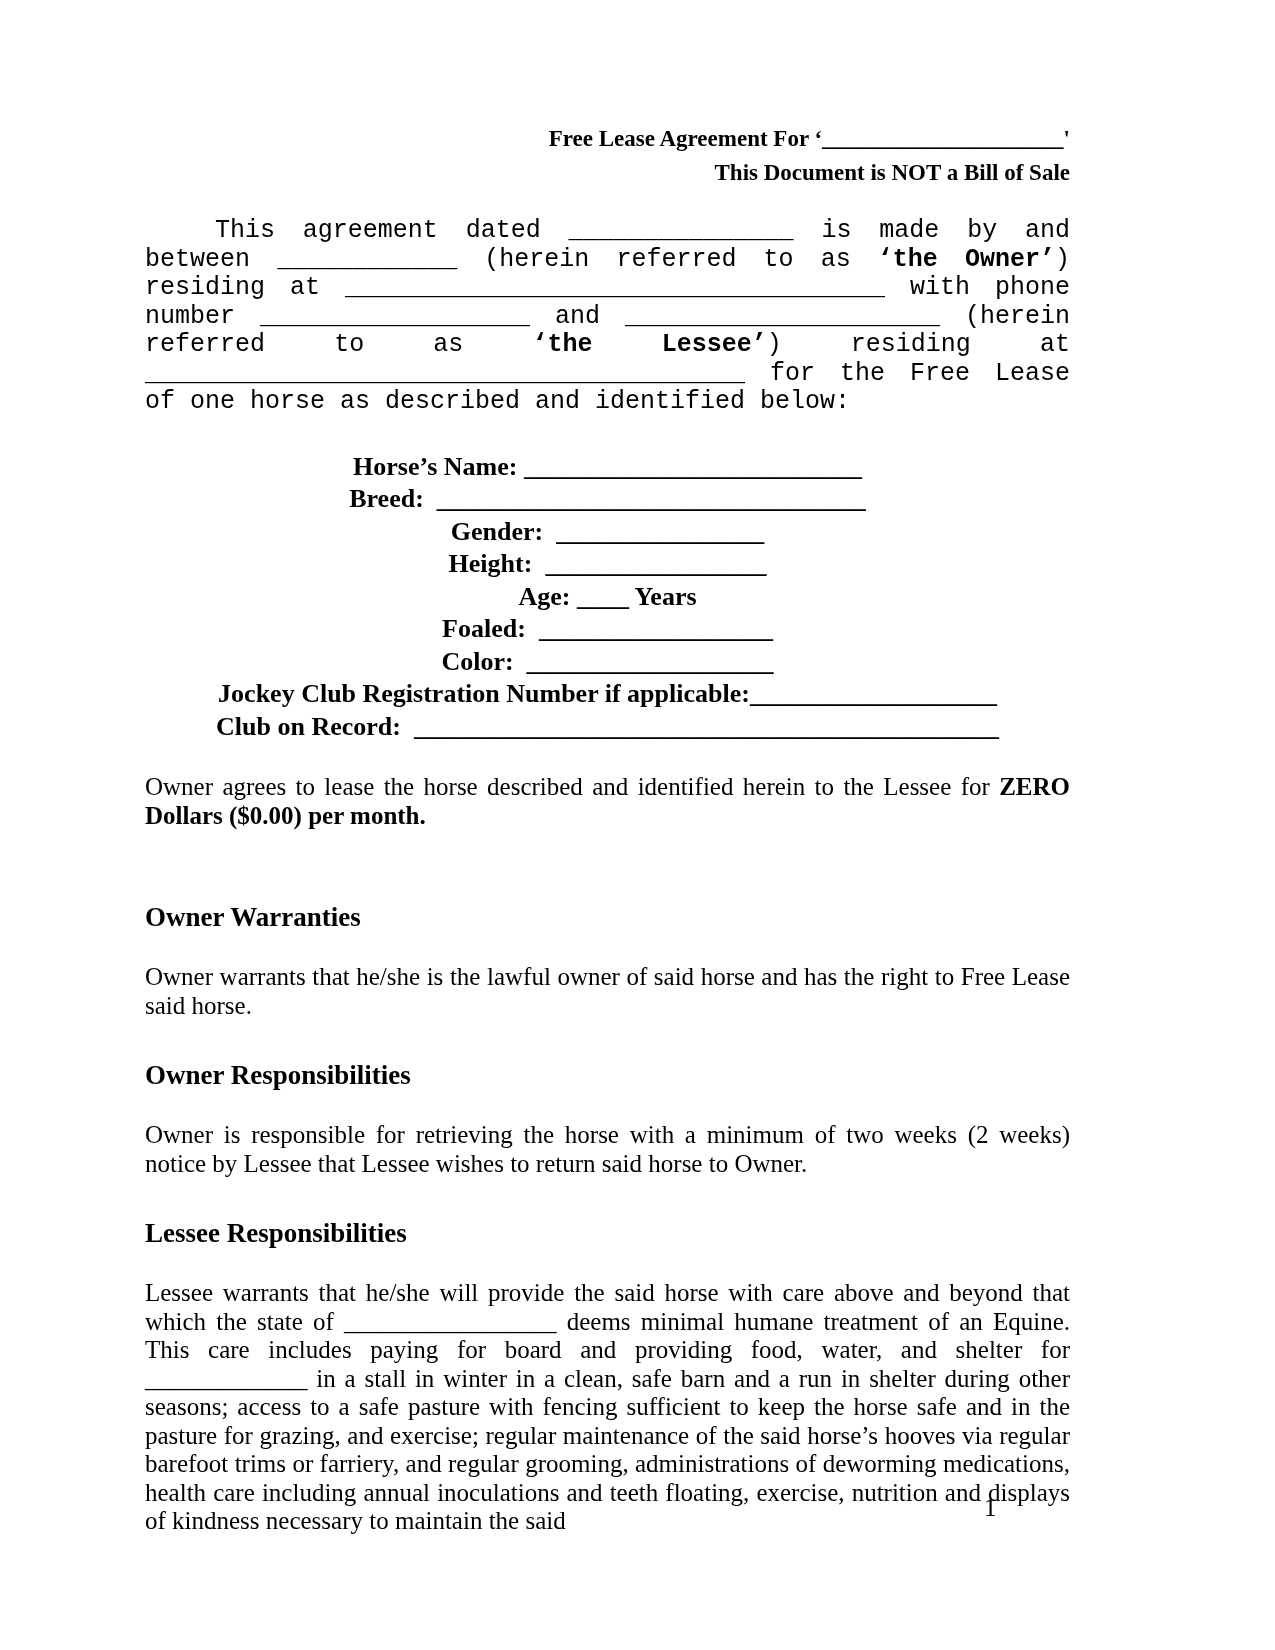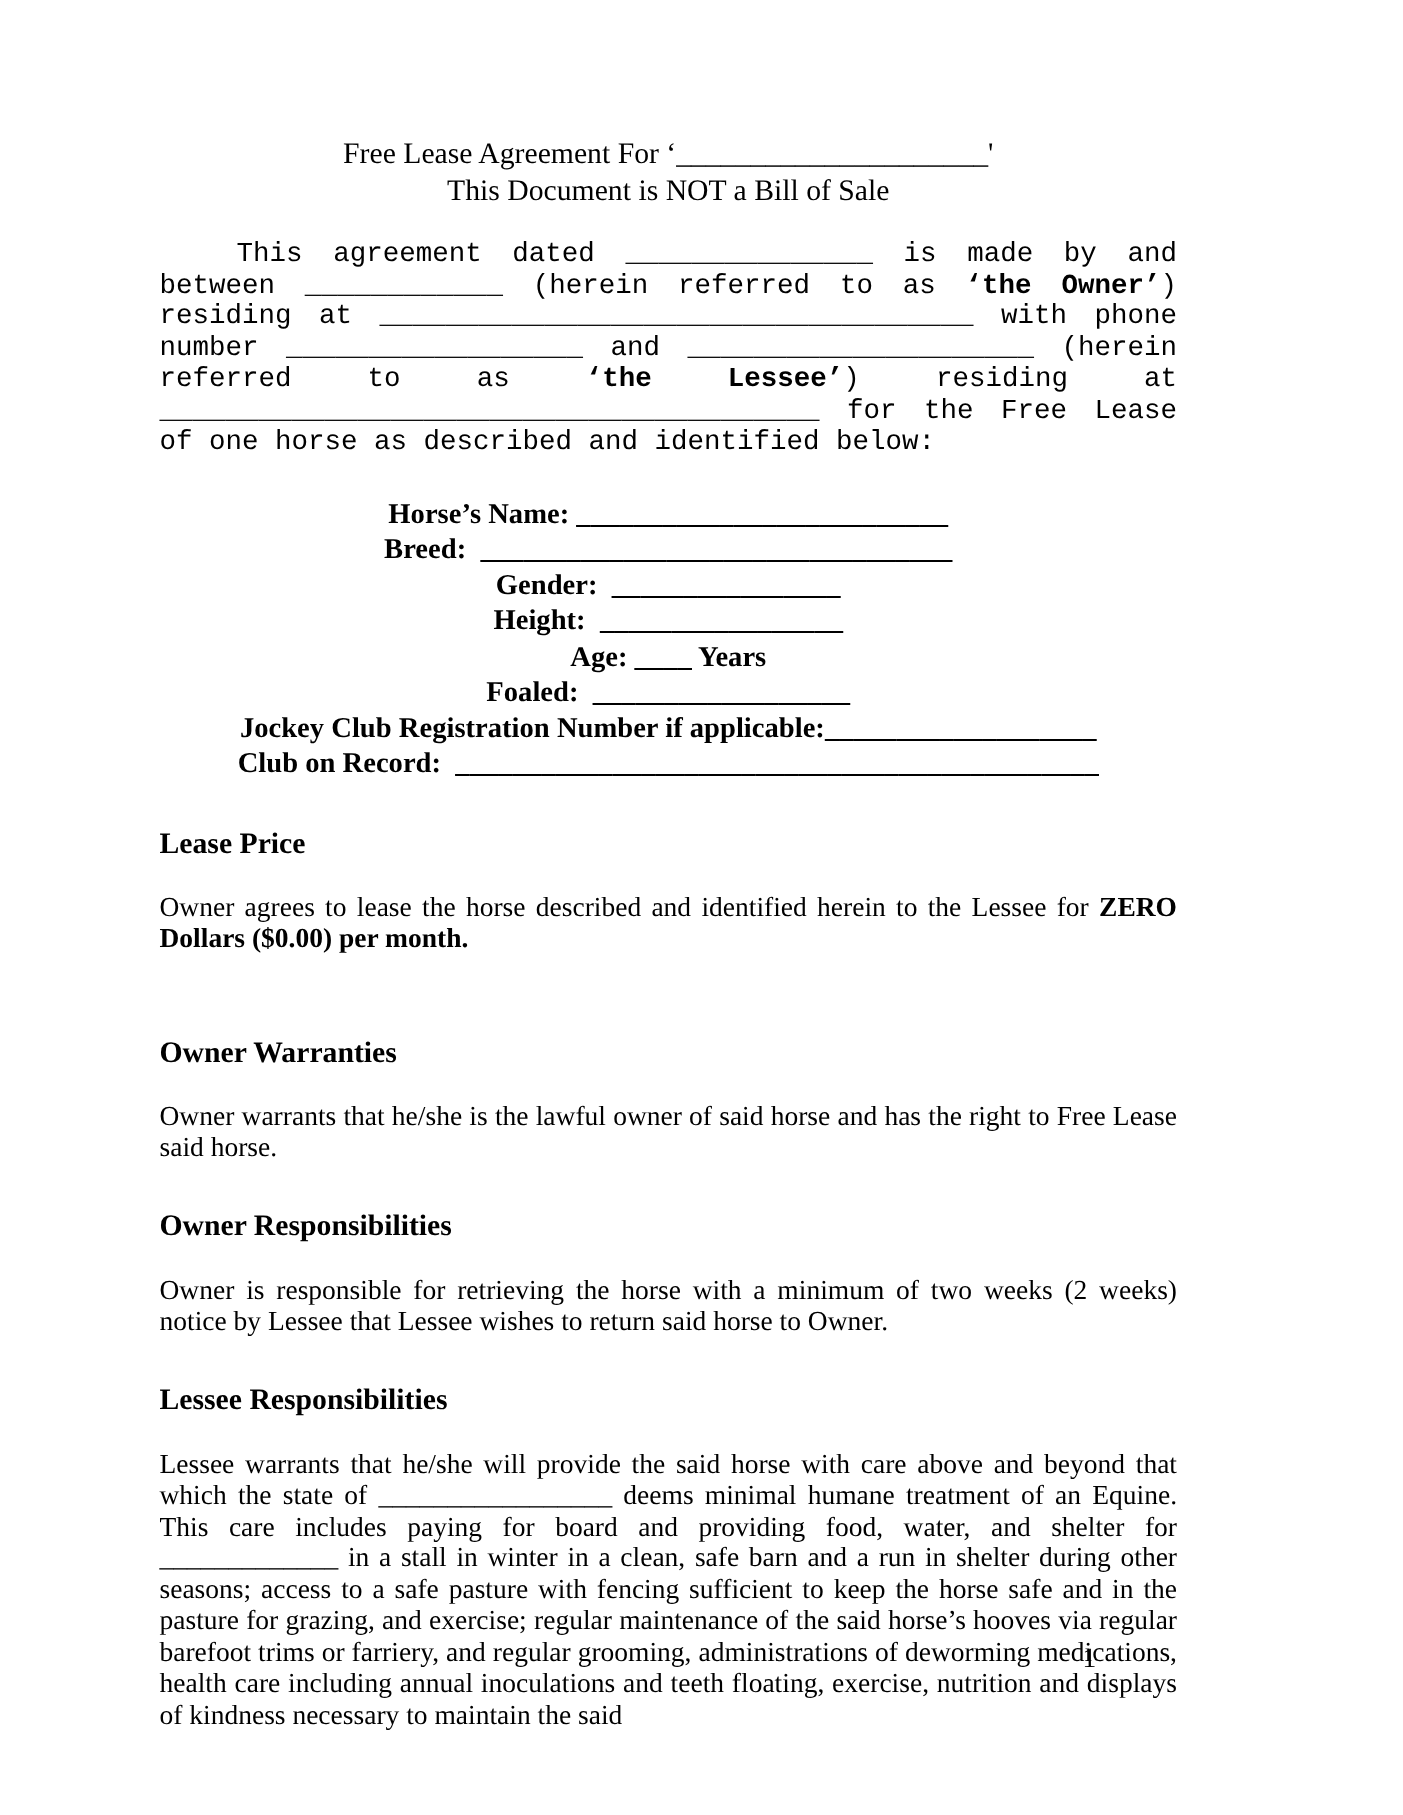--- a/index.html
+++ b/index.html
@@ -13,23 +13,23 @@
   }
   .page {
     position: relative;
     width: 1275px;
     height: 1650px;
     padding: 122px 205px 0 145px;
     background: #ffffff;
     overflow: hidden;
   }
   .doc-title {
-    text-align: center;
-    font-weight: normal;
-    font-size: 27px;
+    text-align: right;
+    font-weight: bold;
+    font-size: 23px;
     line-height: 34px;
   }
   .body-para {
     font-size: 25px;
     line-height: 28.5px;
     text-align: justify;
     margin-top: 30px;
   }
   .intro {
     text-indent: 70px;
@@ -72,26 +72,26 @@
 
   <p class="body-para intro"><span>This agreement dated </span><span class="blank-seg">_______________</span><span> is made by and between </span><span class="blank-seg">____________</span><span> (herein referred to as </span><span class="b">‘the Owner’</span><span>) residing at </span><span class="blank-seg">____________________________________</span><span> with phone number </span><span class="blank-seg">__________________</span><span> and </span><span class="blank-seg">_____________________</span><span> (herein referred to as </span><span class="b">‘the Lessee’</span><span>) residing at </span><span class="blank-seg">________________________________________</span><span> for the Free Lease of one horse as described and identified below:</span></p>
 
   <div class="fields">
     <div class="field-line"><span>Horse’s Name: </span><span class="blank-seg">__________________________</span></div>
     <div class="field-line"><span>Breed:  </span><span class="blank-seg">_________________________________</span></div>
     <div class="field-line"><span>Gender:  </span><span class="blank-seg">________________</span></div>
     <div class="field-line"><span>Height:  </span><span class="blank-seg">_________________</span></div>
     <div class="field-line"><span>Age: </span><span class="blank-seg">____</span><span> Years</span></div>
     <div class="field-line"><span>Foaled:  </span><span class="blank-seg">__________________</span></div>
+    <div class="field-line"><span>Color:  </span><span class="blank-seg">___________________</span></div>
     <div class="field-line"><span>Jockey Club Registration Number if applicable:</span><span class="blank-seg">___________________</span></div>
     <div class="field-line"><span>Club on Record:  </span><span class="blank-seg">_____________________________________________</span></div>
   </div>
 
   <section>
-    <h2 class="heading">Lease Price</h2>
     <p class="body-para"><span>Owner agrees to lease the horse described and identified herein to the Lessee for </span><span class="b">ZERO Dollars ($0.00) per month.</span></p>
   </section>
 
   <section class="section-extra-gap">
     <h2 class="heading">Owner Warranties</h2>
     <p class="body-para"><span>Owner warrants that he/she is the lawful owner of said horse and has the right to Free Lease said horse.</span></p>
   </section>
 
   <section>
     <h2 class="heading">Owner Responsibilities</h2>

